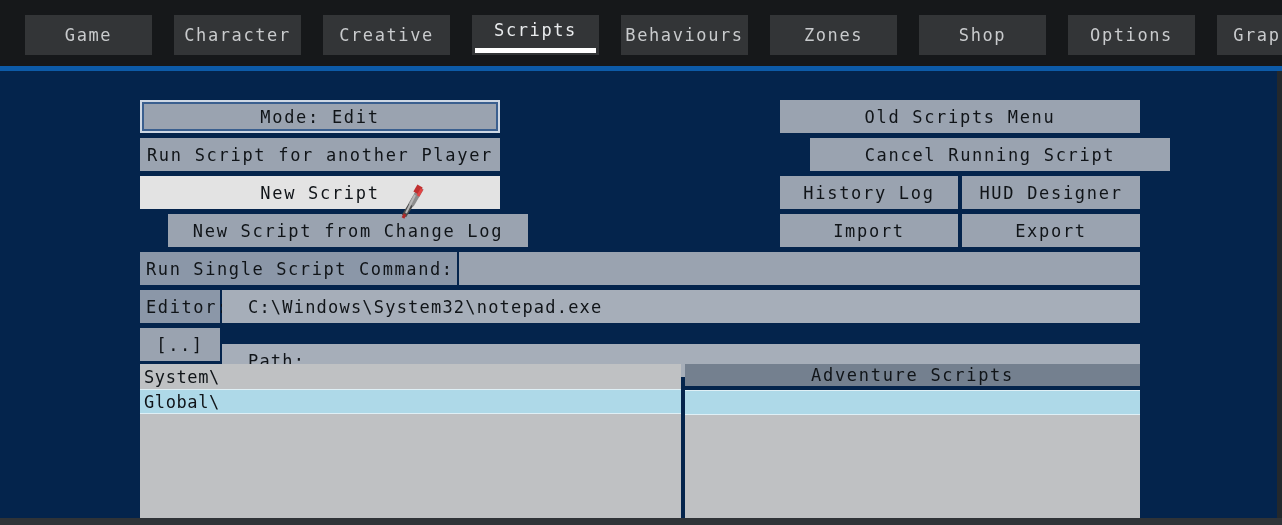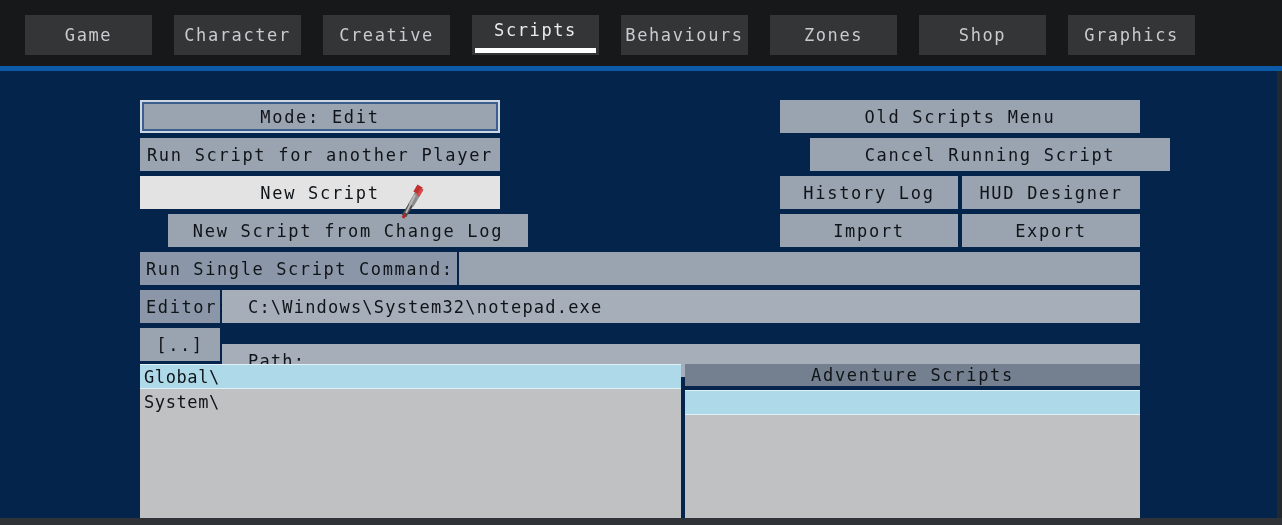--- a/index.html
+++ b/index.html
@@ -217,20 +217,23 @@
       <div class="tab" style="width:127px">
         <span>Behaviours</span>
       </div>
       <div class="tab" style="width:127px">
         <span>Zones</span>
       </div>
       <div class="tab" style="width:127px">
         <span>Shop</span>
       </div>
       <div class="tab" style="width:127px">
+        <span>Options</span>
+      </div>
+      <div class="tab" style="width:127px">
         <span>Graphics</span>
       </div>
     </div>
   </div>
   <div class="accent-line"></div>
 
   <div class="content">
 
     <div class="btn selected" style="left:140px; top:29px; width:360px; height:33px;">
       <span>Mode: Edit</span>
@@ -280,25 +283,25 @@
 
     <div class="field-label lite" style="left:140px; top:257px; width:80px; height:33px; justify-content:center;">
       <span>[..]</span>
     </div>
     <div class="field-value" style="left:222px; top:257px; width:918px; height:33px;margin-top:16px;">
       <span>Path:</span>
       <span></span>
     </div>
 
     <div class="list-panel" style="left:140px; top:293px; width:541px; height:154px;">
+      <div class="list-row">
+        <span>System\</span>
+      </div>
       <div class="list-row sel">
         <span>Global\</span>
-      </div>
-      <div class="list-row">
-        <span>System\</span>
       </div>
     </div>
 
     <div class="list-header" style="left:685px; top:293px; width:455px; height:22px;">
       <span>Adventure Scripts</span>
     </div>
     <div class="list-panel" style="left:685px; top:319px; width:455px; height:128px;">
       <div class="list-row sel">
         <span></span>
       </div>

